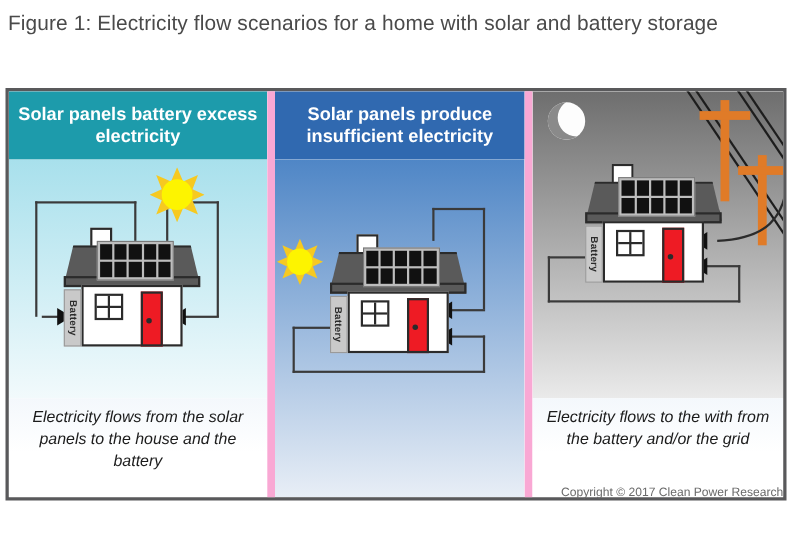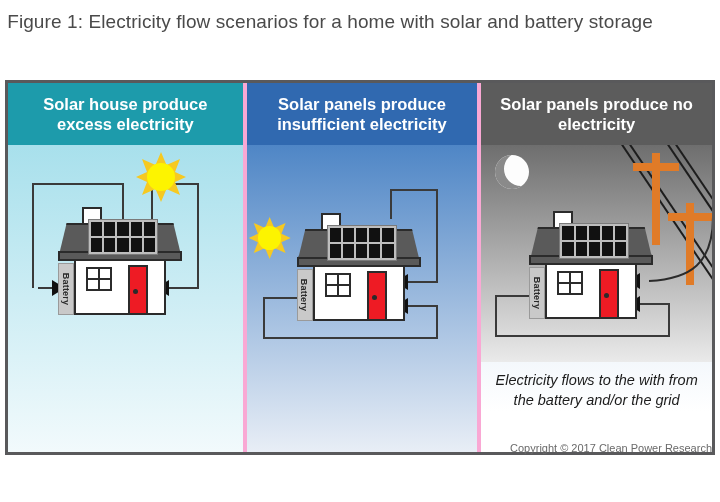--- a/index.html
+++ b/index.html
@@ -29,21 +29,21 @@
     display:flex;
     background:#ffffff;
   }
   .panel{
     position:relative;
     width:33.3333%;
     box-sizing:border-box;
     overflow:hidden;
     display:flex;flex-direction:column;
   }
-  .panel + .panel{border-left:4px solid #f9a8d4;}
+  .panel + .panel{border-left:7px solid #f9a8d4;}
 
   
   .p-head{
     height:62px;flex:0 0 62px;
     display:flex;align-items:center;justify-content:center;
     color:#ffffff;font-weight:bold;font-size:16.5px;line-height:20px;
     text-align:center;padding:0 6px;box-sizing:border-box;
   }
 
   
@@ -150,21 +150,21 @@
 </head>
 <body>
 
 <div class="figure-root">
 
   <div class="fig-title">Figure 1: Electricity flow scenarios for a home with solar and battery storage</div>
 
   <div class="panel-frame">
 
     <div class="panel">
-      <div class="p-head" id="head0" style="background: rgb(29, 155, 171);">Solar house produce excess electricity</div>
+      <div class="p-head" id="head0" style="background: rgb(29, 155, 171);">Solar panels battery excess electricity</div>
       <div class="p-scene">
         <div class="scene-inner" id="sky0" style="background: linear-gradient(rgb(168, 224, 236) 0%, rgb(242, 250, 252) 100%);">
 
           <div class="wire-v" style="left:24px;top:38px;height:105px;"></div>
           <div class="wire-h" style="left:24px;top:38px;width:92px;"></div>
           <div class="wire-v" style="left:114px;top:38px;height:36px;"></div>
           <div class="wire-h" style="left:30px;top:142px;width:18px;"></div>
           <div class="arrow arrow-right" style="left:44px;top:135px;"></div>
 
           <div class="wire-v" style="left:143px;top:38px;height:36px;"></div>
@@ -199,20 +199,21 @@
             <div class="door">
                 <div class="knob"></div>
               </div>
             <div class="battery">
               <span>Battery</span>
             </div>
           </div>
 
         </div>
       </div>
+      <div class="p-cap">Electricity flows from the solar panels to the house and the battery</div>
     </div>
 
     <div class="panel">
       <div class="p-head" id="head1" style="background: rgb(48, 105, 176);">Solar panels produce insufficient electricity</div>
       <div class="p-scene">
         <div class="scene-inner" id="sky1" style="background: linear-gradient(rgb(79, 134, 198) 0%, rgb(232, 238, 246) 100%);">
 
           <div class="wire-v" style="left:143px;top:44px;height:30px;"></div>
           <div class="wire-h" style="left:143px;top:44px;width:48px;"></div>
           <div class="wire-v" style="left:189px;top:44px;height:92px;"></div>
@@ -255,21 +256,20 @@
             <div class="battery">
               <span>Battery</span>
             </div>
           </div>
 
         </div>
       </div>
     </div>
 
     <div class="panel">
-      <div class="p-head" id="head2" style="background: rgb(92, 92, 92);">Solar panels produce no electricity</div>
       <div class="p-scene">
         <div class="scene-inner" id="sky2" style="background: linear-gradient(rgb(110, 110, 110) 0%, rgb(234, 234, 234) 100%);">
 
           <div class="pline" style="left:136px;top:-6px;width:1.5px;height:190px;transform:rotate(-34deg);"></div>
           <div class="pline" style="left:144px;top:-6px;width:1.5px;height:190px;transform:rotate(-34deg);"></div>
           <div class="pline" style="left:182px;top:-6px;width:1.5px;height:185px;transform:rotate(-34deg);"></div>
           <div class="pline" style="left:190px;top:-6px;width:1.5px;height:185px;transform:rotate(-34deg);"></div>
 
           <div class="pole" style="left:171px;top:8px;width:8px;height:92px;"></div>
           <div class="pole" style="left:152px;top:18px;width:46px;height:8px;"></div>

